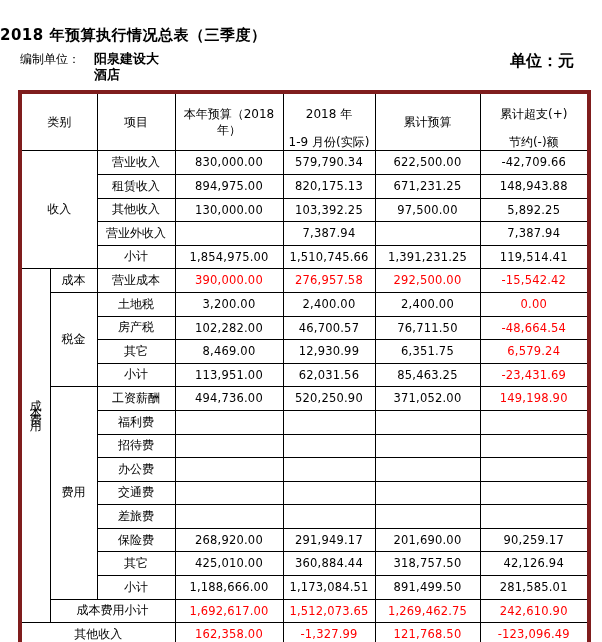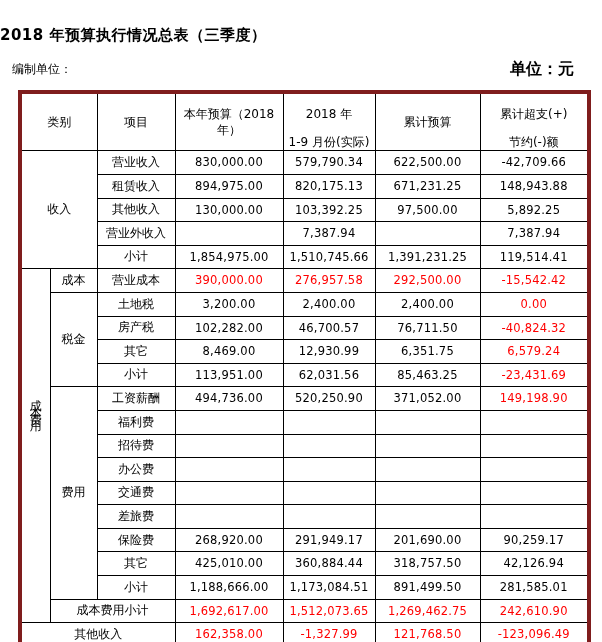--- a/index.html
+++ b/index.html
@@ -6,22 +6,22 @@
   body{
     width:602px;height:642px;background:#ffffff;color:#000000;
     font-family:"DejaVu Sans","Liberation Sans",sans-serif;
     overflow:hidden;
   }
   .title{
     margin-top:26px;font-size:15px;font-weight:bold;
     letter-spacing:0.5px;
   }
   .meta{
-    display:flex;align-items:center;
-    margin:6px 28px 3px 12px;height:36px;
+    display:flex;
+    margin:6px 28px 3px 20px;height:36px;
   }
   .meta-label{font-size:12px;white-space:nowrap;}
   .meta-value{
     font-size:13px;font-weight:bold;width:74px;line-height:1.25;
     margin-left:14px;
   }
   .meta-unit{margin-left:auto;font-size:16px;font-weight:bold;white-space:nowrap;}
   table{
     border-collapse:collapse;table-layout:fixed;width:569px;
     margin-left:18px;border:4px solid #7f1d1d;
@@ -41,20 +41,21 @@
     letter-spacing:7px;display:inline-block;line-height:1;
   }
 </style>
 </head>
 <body>
 
 <div class="title">2018 年预算执行情况总表（三季度）</div>
 
 <div class="meta">
   <span class="meta-label">编制单位：</span>
+  <span class="meta-value">阳泉建设大酒店</span>
   <span class="meta-unit">单位：元</span>
 </div>
 
 <table>
   <colgroup>
     <col style="width:30px">
       <col style="width:47px">
       <col style="width:78px">
     <col style="width:108px">
       <col style="width:92px">
@@ -131,21 +132,21 @@
       <td class="num">3,200.00</td>
       <td class="num">2,400.00</td>
       <td class="num">2,400.00</td>
       <td class="num red">0.00</td>
     </tr>
     <tr>
       <td>房产税</td>
       <td class="num">102,282.00</td>
       <td class="num">46,700.57</td>
       <td class="num">76,711.50</td>
-      <td class="num red">-40,824.32</td>
+      <td class="num red">-48,664.54</td>
     </tr>
     <tr>
       <td>其它</td>
       <td class="num">8,469.00</td>
       <td class="num">12,930.99</td>
       <td class="num">6,351.75</td>
       <td class="num red">6,579.24</td>
     </tr>
     <tr>
       <td>小计</td>

